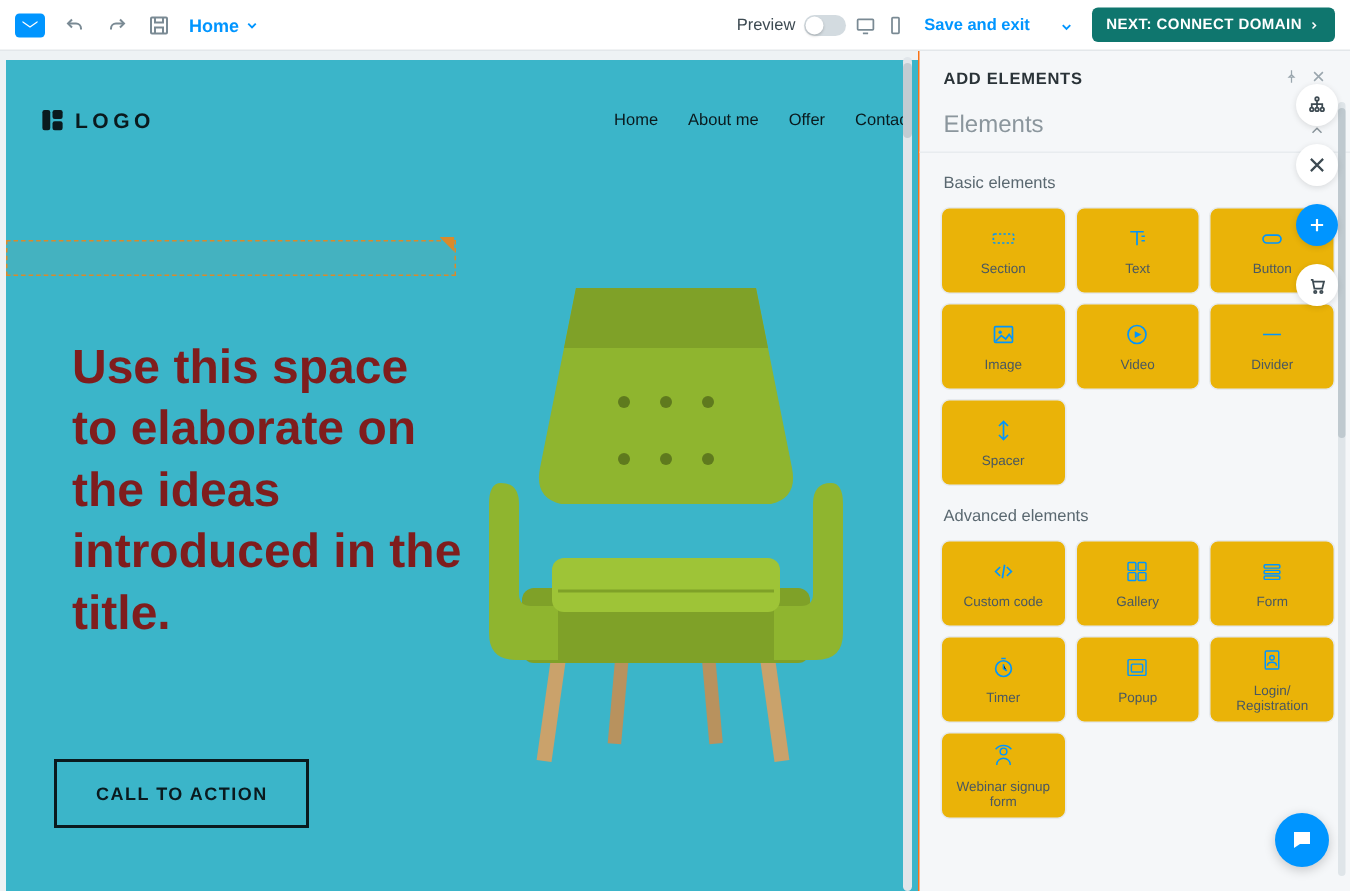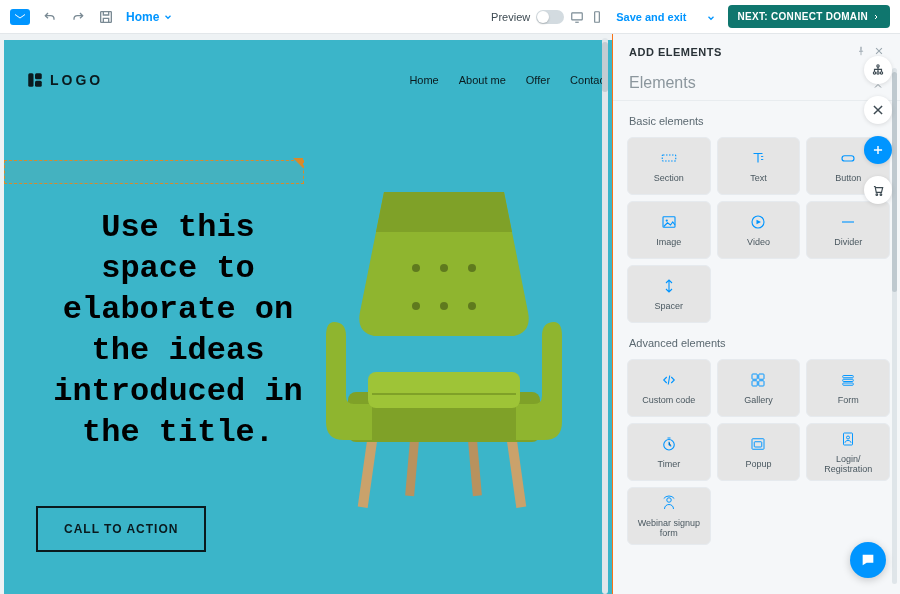--- a/index.html
+++ b/index.html
@@ -16,57 +16,57 @@
   .switch { width:28px; height:14px; background:#d3dbe0; border-radius:8px; position:relative; cursor:pointer; }
   .switch::after { content:""; width:12px; height:12px; background:#fff; border-radius:50%; position:absolute; top:1px; left:1px; box-shadow:0 1px 2px rgba(0,0,0,.2); }
   .device-ic { width:14px; height:14px; color:#7a8a94; cursor:pointer; }
   .save-exit { color:#0095ff; font-size:11px; font-weight:600; display:flex; align-items:flex-end; gap:19px; cursor:pointer; }
   .next-btn { background:#0f766e; color:#fff; font-size:10px; font-weight:700; padding:6px 10px; border-radius:4px; display:flex; align-items:center; gap:4px; cursor:pointer; letter-spacing:.3px; }
   
   
   .work { position:absolute; top:34px; left:0; right:0; bottom:0; display:flex; }
   
   .canvas-wrap { width: 598px; background:#eef2f4; padding: 6px 0 0 4px; position:relative; }
-  .canvas { width: 670px; height: 100%; background:#3bb5c9; position:relative; overflow:hidden;text-align:center; }
+  .canvas { width: 670px; height: 100%; background:#3bb5c9; position:relative; overflow:hidden; }
   
   
   .site-header { display:flex; align-items:center; padding: 22px 28px 0 22px; }
   .site-logo { display:flex; align-items:center; gap:6px; font-weight:700; font-size:14px; letter-spacing:3px; color:#0a1a1e; }
   .slo { width:18px; height:18px; }
   .site-nav { margin-left:auto; display:flex; gap:20px; font-size:11px; color:#0a1a1e; }
   .site-nav span { cursor:pointer; }
   .social { display:flex; flex-direction:column; gap:8px; margin-left:24px; }
   .social-ic { width:14px; height:14px; color:#0a1a1e; cursor:pointer; }
   
   
   .sel-box { position:absolute; top:120px; left:0; width:300px; height:24px; border:1px dashed #d98a2b; background:rgba(217,138,43,.06); }
   .sel-box::after{ content:""; position:absolute; right:0; top:-3px; width:10px; height:10px; background:#d98a2b; clip-path: polygon(0 0,100% 0,100% 100%); }
   
-  .hero-text { position:absolute; top:168px; left:44px; width:260px; color:#000000; font-family: Liberation Mono, monospace; font-size:32px; line-height:1.28; font-weight:600; }
+  .hero-text { position:absolute; top:184px; left:44px; width:260px; color:#7f1d1d; font-family: Liberation Sans, sans-serif; font-size:32px; line-height:1.28; font-weight:600; }
   .cta { position:absolute; top:466px; left:32px; border:2px solid #0a1a1e; padding:14px 26px; font-size:12px; font-weight:700; letter-spacing:1px; color:#0a1a1e; cursor:pointer; }
   
   
   .chair { position:absolute; top:132px; left:302px; width:276px; height:340px; }
   .chair svg { width:100%; height:100%; }
   
   .scroll-gutter { width:14px; background:#eef2f4; display:flex; flex-direction:column; align-items:center; padding-top:4px; }
   .scroll-track { width:6px; flex:1; background:#e1e6ea; border-radius:3px; position:relative; }
   .scroll-thumb { width:6px; height:50px; background:#c3ccd2; border-radius:3px; position:absolute; top:4px; }
   
   
   .panel { flex:1; background:#f5f7f9; border-left:1px solid #f97316; position:relative; display:flex; flex-direction:column; }
   .panel-header { padding:12px 16px 8px; display:flex; align-items:center; }
   .panel-title { font-size:11px; font-weight:700; letter-spacing:.5px; color:#2a3338; }
   .panel-hicons { margin-left:auto; display:flex; gap:8px; color:#9aa6ae; }
   .panel-hicons span { cursor:pointer; font-size:11px; }
   .section-row { padding:8px 16px; display:flex; align-items:flex-end; justify-content:space-between; font-size:16px; color:#8b969d; cursor:pointer; border-bottom:1px solid #e8ecef; }
   .panel-body { overflow-y:auto; padding:0 10px 20px 14px; }
   .group-label { font-size:11px; color:#5a6870; margin:14px 2px 10px; }
   .grid { display:grid; grid-template-columns:repeat(3,1fr); gap:6px; }
-  .tile { background:#e5e5e5; border:1px solid #e6eaee; border-radius:6px; height:58px; display:flex; flex-direction:column; align-items:center; justify-content:center; gap:6px; cursor:pointer; font-size:9px; color:#4a5860; text-align:center; padding:4px; }
+  .tile { background:#eab308; border:1px solid #e6eaee; border-radius:6px; height:58px; display:flex; flex-direction:column; align-items:center; justify-content:center; gap:6px; cursor:pointer; font-size:9px; color:#4a5860; text-align:center; padding:4px; }
   .tile-ic { width:22px; height:18px; color:#0095ff; }
   .panel-scroll { position:absolute; top:34px; right:3px; bottom:10px; width:5px; background:#dfe5e9; border-radius:3px; }
   .panel-scroll::after{ content:""; position:absolute; top:4px; width:100%; height:220px; background:#bfc9cf; border-radius:3px; }
   
   
   .float-tools { position:absolute; top:56px; right:8px; display:flex; flex-direction:column; gap:12px; z-index:5; }
   .ftool { width:28px; height:28px; border-radius:50%; background:#fff; display:flex; align-items:center; justify-content:center; box-shadow:0 1px 4px rgba(0,0,0,.12); cursor:pointer; color:#3d4a52; }
   .ftool.add { background:#0095ff; color:#fff; }
   .ftool svg { width:14px; height:14px; }
   

